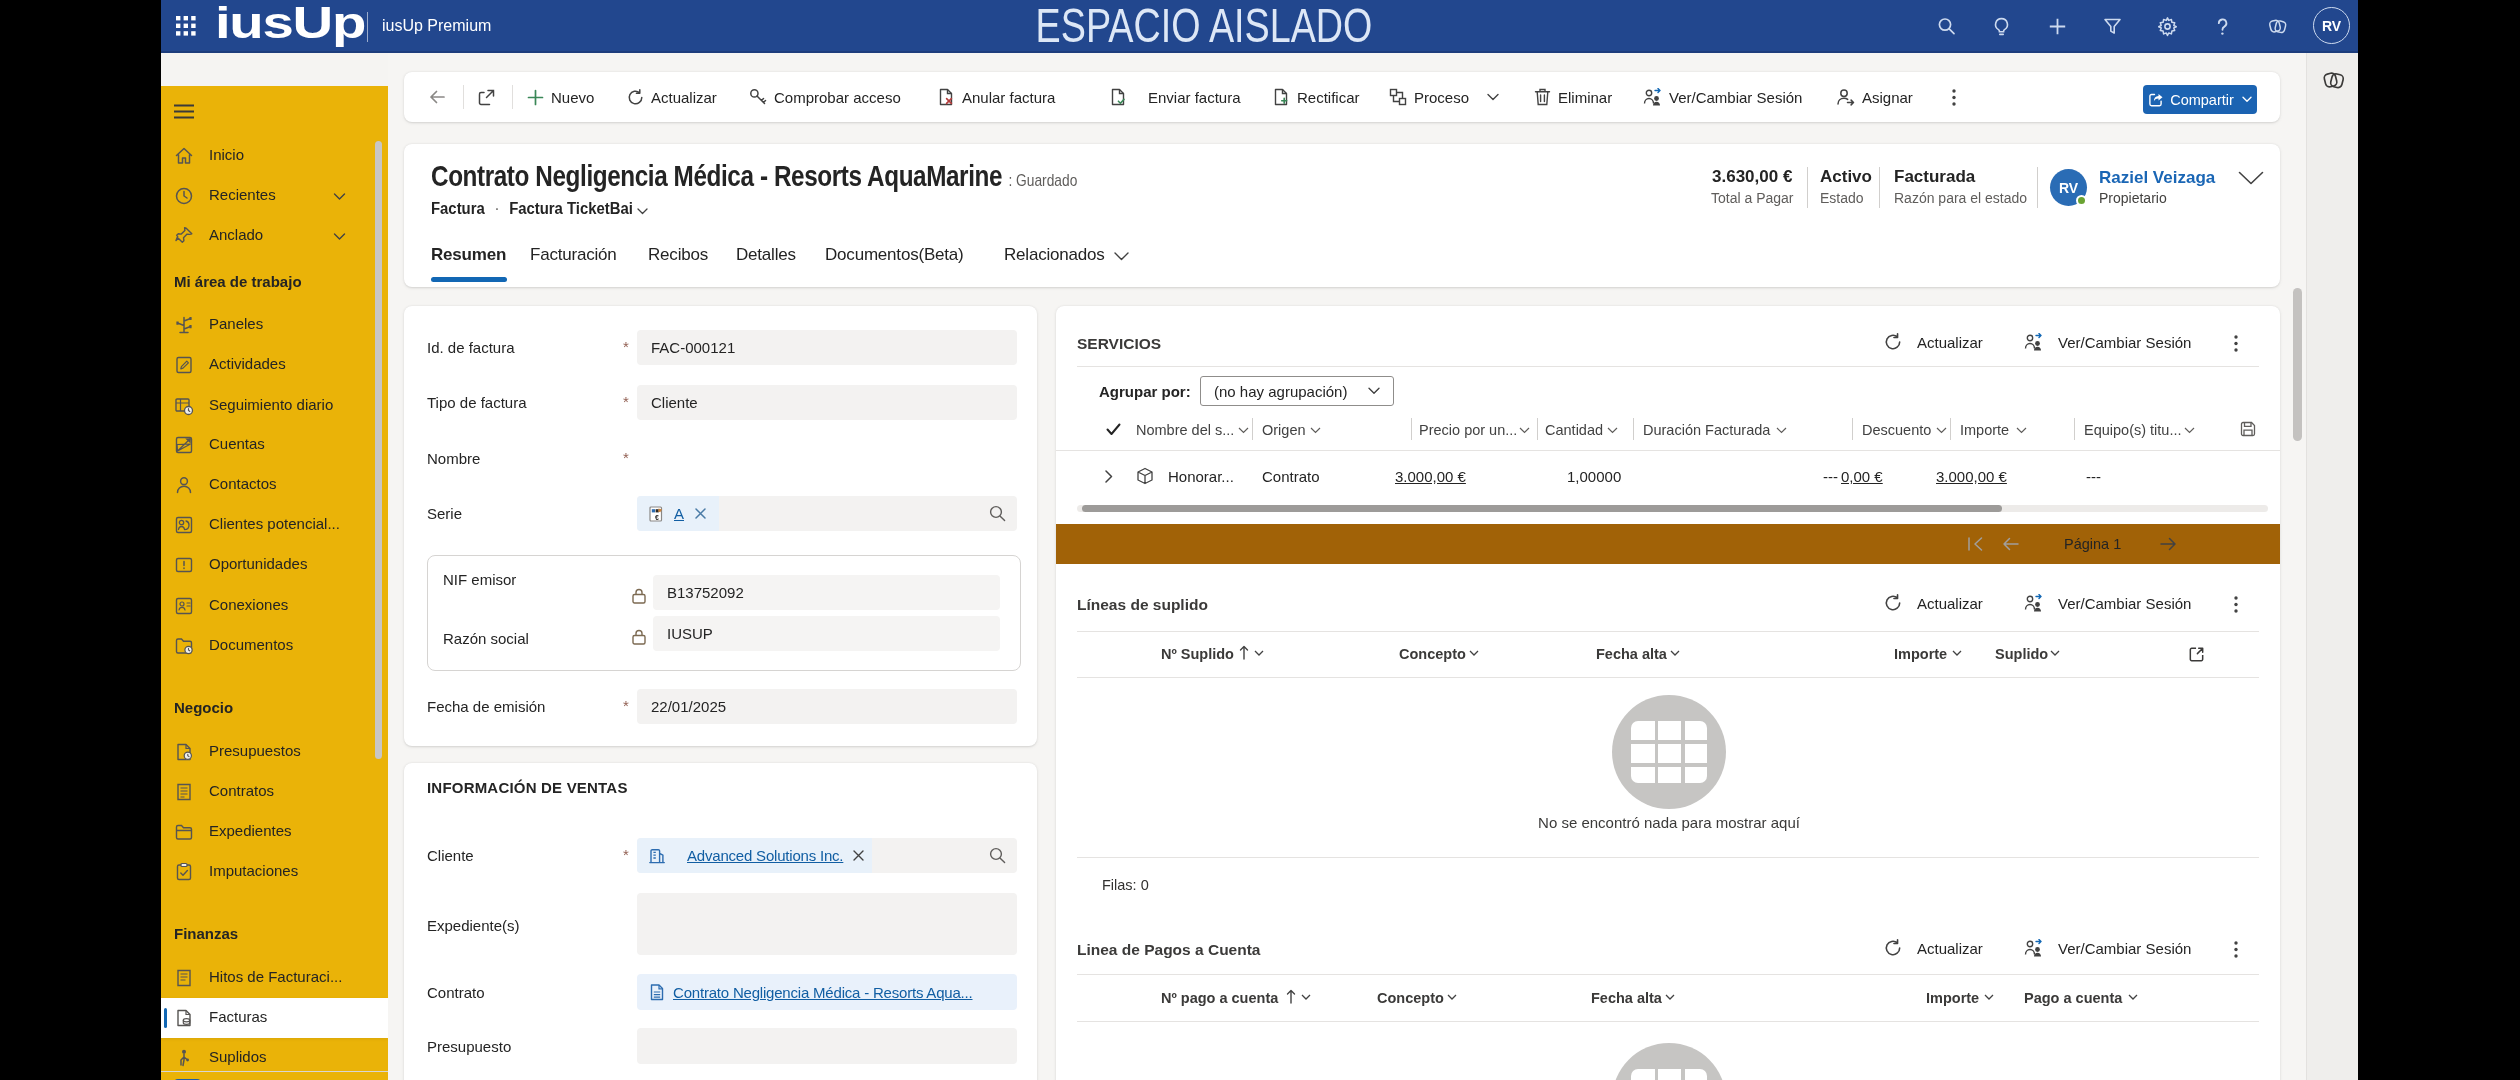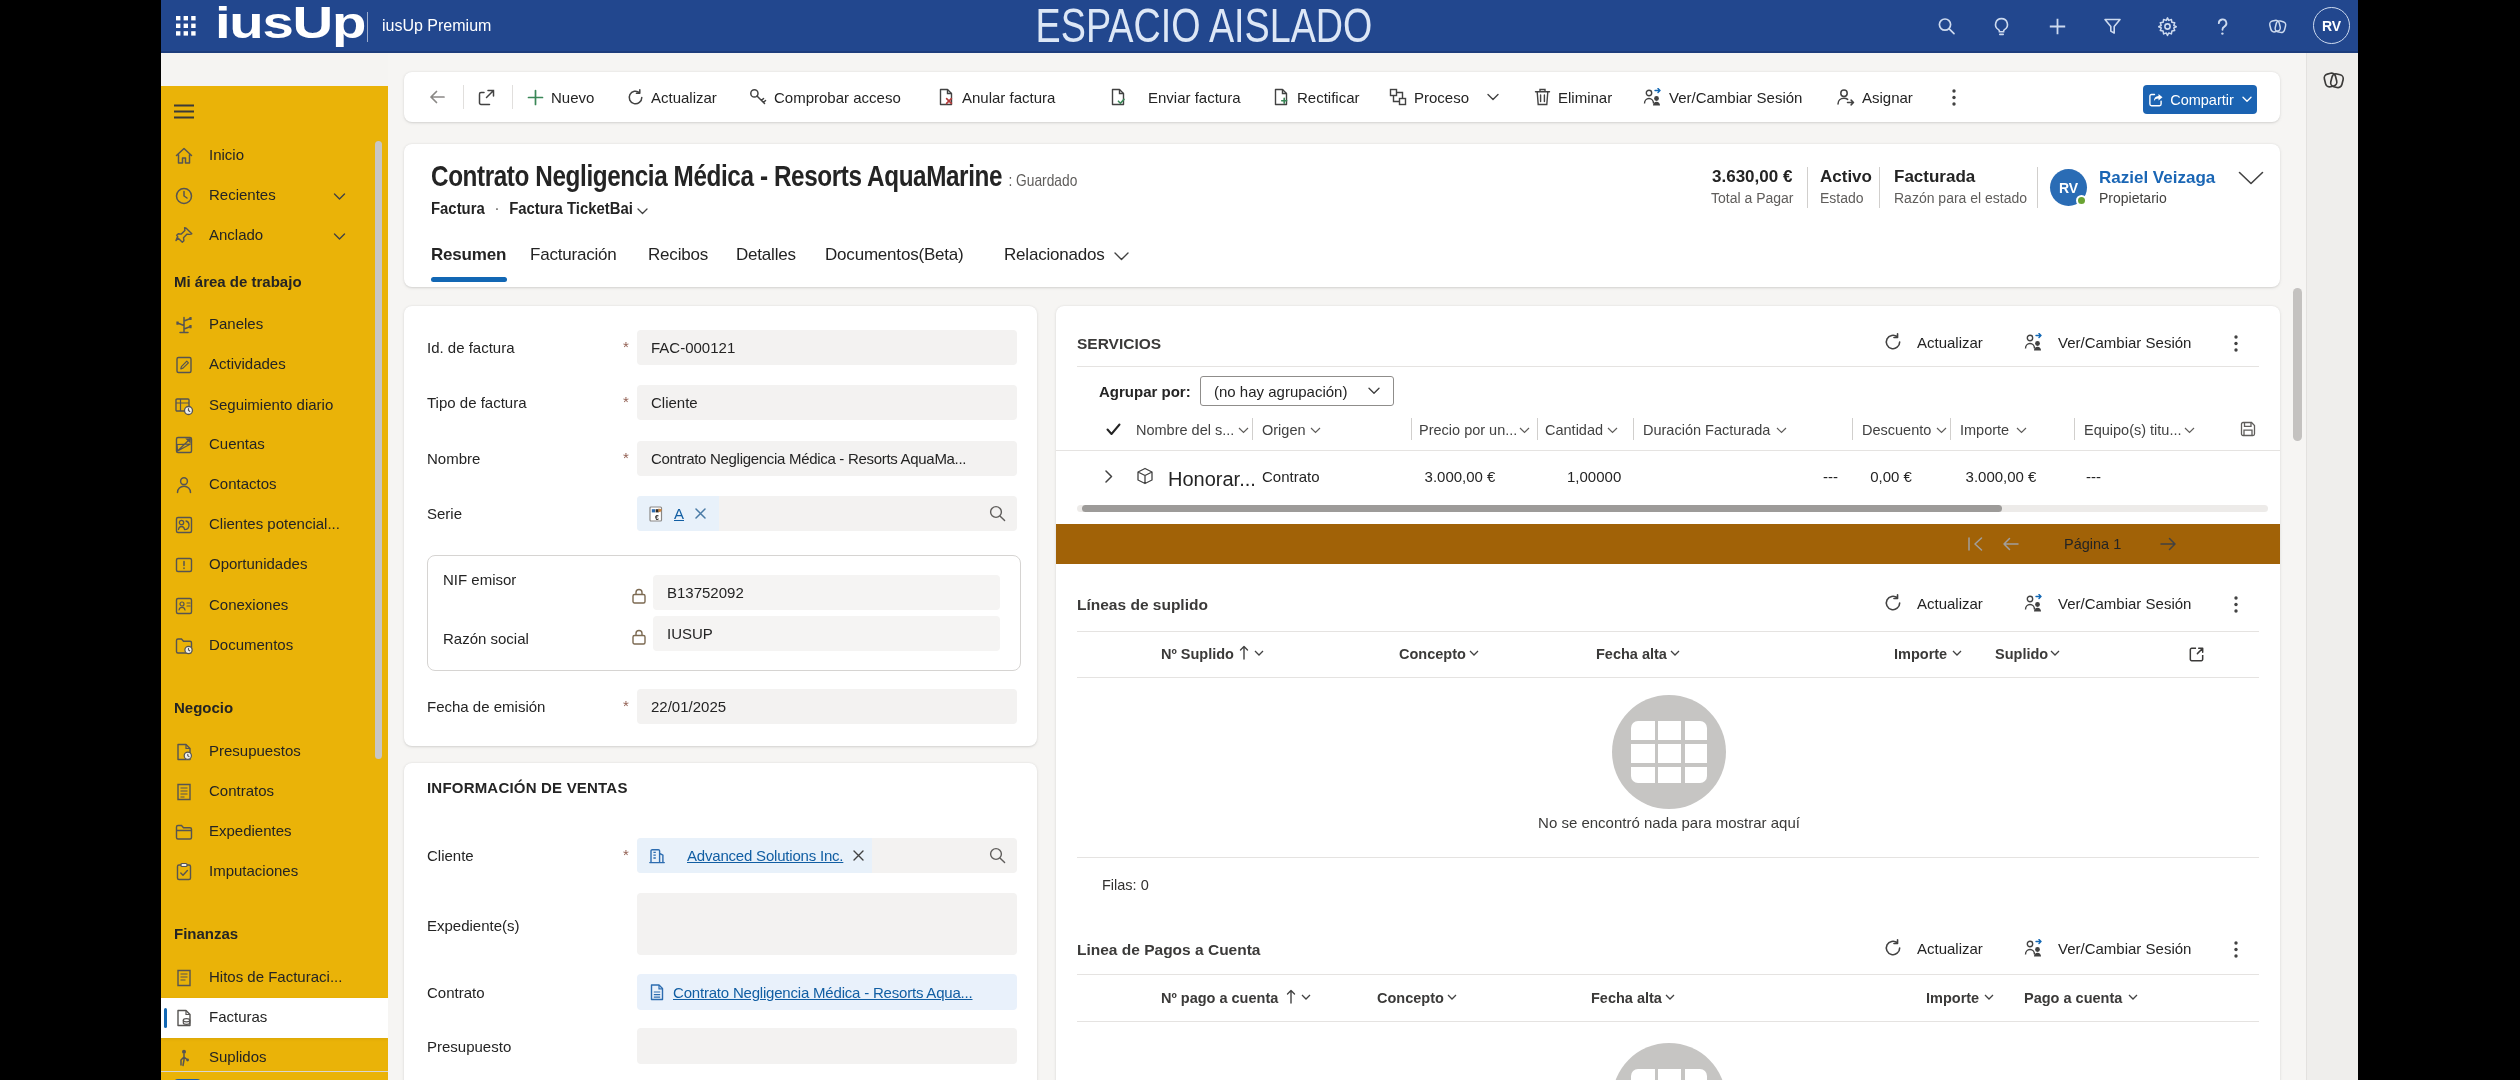--- a/index.html
+++ b/index.html
@@ -30,21 +30,21 @@
 
 
 .lbl { position:absolute; font-size:15px; color:#242424; white-space:nowrap; }
 .ast { position:absolute; font-size:15px; color:#915f52; }
 .inp { position:absolute; left:233px; width:380px; height:35px; background:#f3f2f1; border-radius:4px; font-size:15px; color:#242424; display:flex; align-items:center; padding-left:14px; white-space:nowrap; }
 .link { color:#115ea3; text-decoration:underline; }
 
 
 .gh { font-size:14.5px; color:#424242; white-space:nowrap; }
 .ghb { font-size:14.5px; font-weight:bold; color:#3b3a39; white-space:nowrap; }
-.num { text-align:center; }
+.num { text-align:left;text-decoration:underline; }
 .sec-title { font-size:15.5px; font-weight:bold; color:#3b3a39; white-space:nowrap; }
 .act { position:absolute; display:flex; align-items:center; font-size:15px; color:#242424; white-space:nowrap; }
 .act svg { margin-right:15px; }
 .vdiv { position:absolute; width:1px; background:#d1cfcd; }
 .hdiv { position:absolute; height:1px; background:#e5e3e1; }
 
 
 #rail { position:absolute; right:0; top:53px; width:52px; height:1027px; background:#efeeec; border-left:1px solid #e3e1df; }
 </style>
 </head>
@@ -390,21 +390,20 @@
 
     <div class="card" style="left:16px; top:253px; width:633px; height:440px;" id="form1">
       <div class="lbl" style="left:23px; top:33px;">Id. de factura</div>
         <div class="ast" style="left:219px; top:32px;">*</div>
       <div class="inp" style="top:24px;">FAC-000121</div>
       <div class="lbl" style="left:23px; top:88px;">Tipo de factura</div>
         <div class="ast" style="left:219px; top:87px;">*</div>
       <div class="inp" style="top:79px;">Cliente</div>
       <div class="lbl" style="left:23px; top:144px;">Nombre</div>
         <div class="ast" style="left:219px; top:143px;">*</div>
-      <div class="inp" style="top:135px; letter-spacing:-0.3px;">Contrato Negligencia Médica - Resorts AquaMa...</div>
       <div class="lbl" style="left:23px; top:199px;">Serie</div>
       <div class="inp" style="top:190px; padding-left:0;">
         <div class="abs" style="left:0; top:0; width:82px; height:35px; background:#e8f1fa; border-radius:4px 0 0 4px;"></div>
         <svg style="margin-left:12px; position:relative;" width="15" height="16" viewBox="0 0 15 16">
             <rect x="1" y="1" width="11.5" height="14" rx="1" fill="#fff" stroke="#8a8886" stroke-width="1.2"></rect>
             <rect x="2.8" y="3.2" width="3.2" height="3.2" fill="#2c6cb0"></rect>
             <rect x="6.6" y="3.2" width="3.2" height="3.2" fill="#2b2a29"></rect>
             <path d="M9.5 2.5 l3.5 1 -1.8 2.8 -2-.8 z" fill="#c8813c"></path>
             <text x="6" y="13.5" font-size="7" font-weight="bold" fill="#2b2a29" font-family="Liberation Sans">€</text>
           </svg>
@@ -544,21 +543,21 @@
           <path d="M4.5 1.8 v3.6 h6.5 v-3.6 M4 14.2 v-5 h8 v5" fill="none" stroke="#5f5d5b" stroke-width="1.3"></path>
         </svg>
       <div class="hdiv" style="left:0px; top:144px; width:1224px;"></div>
 
       <svg class="abs" style="left:49px; top:164px;" width="8" height="13" viewBox="0 0 8 13">
           <path d="M1 1 l5.5 5.5 L1 12" fill="none" stroke="#424242" stroke-width="1.5" stroke-linecap="round" stroke-linejoin="round"></path>
         </svg>
       <svg class="abs" style="left:80px; top:161px;" width="18" height="18" viewBox="0 0 18 18">
           <path d="M9 1.5 L16 5 v8 L9 16.5 L2 13 V5 z M2 5 l7 3.5 L16 5 M9 8.5 V16.5" fill="none" stroke="#424242" stroke-width="1.3" stroke-linejoin="round"></path>
         </svg>
-      <div class="abs" style="left:112px; top:162px; font-size:20px;">Honorar...</div>
+      <div class="abs" style="left:112px; top:162px; font-size:15px;">Honorar...</div>
       <div class="abs" style="left:206px; top:162px; font-size:15px;">Contrato</div>
       <div class="abs num" style="left:339px; top:162px; width:130px; font-size:15px;">3.000,00 €</div>
       <div class="abs" style="left:511px; top:162px; font-size:15px;">1,00000</div>
       <div class="abs" style="left:767px; top:162px; font-size:15px;">---</div>
       <div class="abs num" style="left:785px; top:162px; width:100px; font-size:15px;">0,00 €</div>
       <div class="abs num" style="left:880px; top:162px; width:130px; font-size:15px;">3.000,00 €</div>
       <div class="abs" style="left:1030px; top:162px; font-size:15px;">---</div>
 
       <div class="abs" style="left:21px; top:199px; width:1191px; height:7px; background:#edebe9; border-radius:4px;"></div>
       <div class="abs" style="left:26px; top:199px; width:920px; height:7px; background:#9d9b99; border-radius:4px;"></div>

